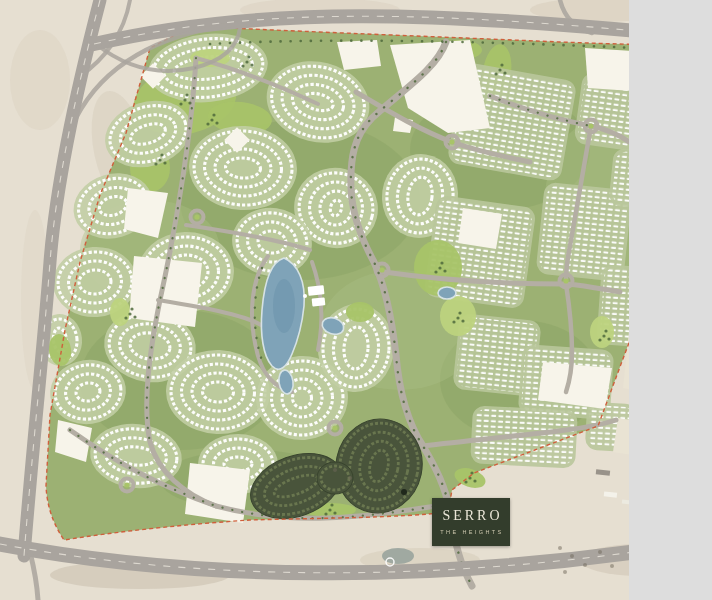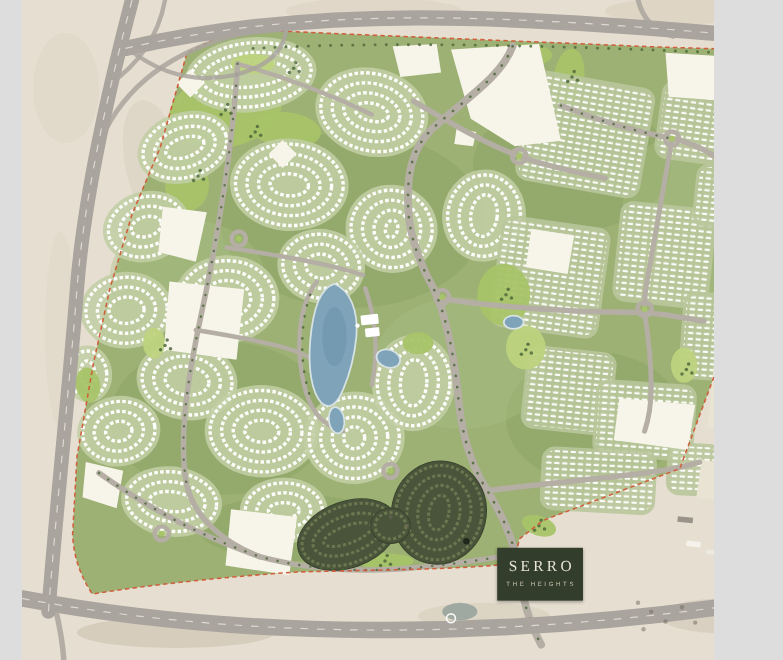--- a/index.html
+++ b/index.html
@@ -1,17 +1,17 @@
 <!DOCTYPE html>
 <html style="--desert: #e6dfd1; --desertShade: #d3c9b6; --roadOuter: #a9a49e; --roadInner: #b4aea4; --siteBase: #9cb173; --siteVein: #8aa264; --park: #a8c468; --parkLight: #bdd37e; --house: #ffffff; --clusterBase: #c2cea4; --gridBase: #b9c69b; --water: #7fa3b8; --waterDeep: #6d94ab; --waterEdge: #d6e2e4; --darkCluster: #49543b; --darkHouse: #6b7850; --boundary: #cf5f3c; --tree: #4f6a3c; --plot: #f7f4ea; --logoBg: #333d2c; --logoText: #eae6d7; --logoSub: #cdc7ae;"><head>
 <meta charset="utf-8">
 <style>
   html,body{margin:0;padding:0;background:#ddd;}
   .stage{position:relative;width:629px;height:600px;overflow:hidden;
-         font-family:"Liberation Sans",sans-serif;background:var(--desert,#e6dfd1);margin-left:20px;}
+         font-family:"Liberation Sans",sans-serif;background:var(--desert,#e6dfd1);}
   .stage svg{position:absolute;inset:0;display:block;}
 
   
   .cbase{fill:var(--clusterBase,#c2cea4);opacity:.88;}
   .ring{fill:none;stroke:var(--house,#ffffff);stroke-width:3.1;stroke-dasharray:3.2 2.1;opacity:.96;}
   .gbase{fill:var(--gridBase,#b9c69b);opacity:.9;}
   .dbase{fill:var(--darkCluster,#49543b);stroke:#39442e;stroke-width:1;}
   .dring{fill:none;stroke:var(--darkHouse,#6b7850);stroke-width:2.8;stroke-dasharray:3 2;opacity:.95;}
   .road{fill:none;stroke:var(--roadInner,#b4aea4);stroke-linecap:round;}
   .hwy{fill:none;stroke:var(--roadOuter,#a9a49e);stroke-linecap:round;}

